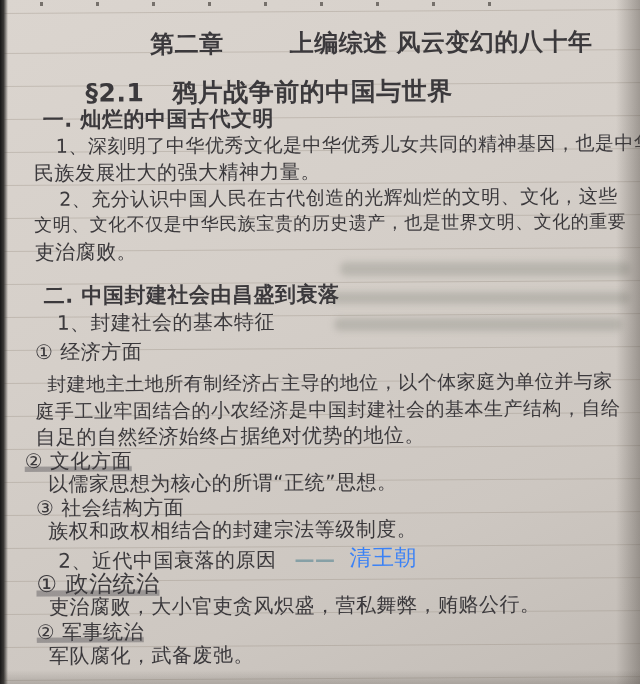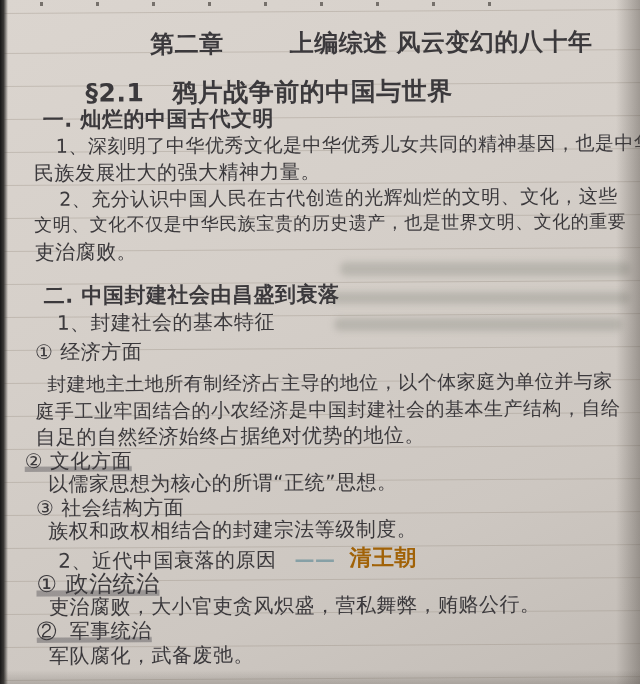--- a/index.html
+++ b/index.html
@@ -45,21 +45,21 @@
   .hand{position:absolute;white-space:nowrap;line-height:1.25;letter-spacing:0.5px;}
   .heading{font-weight:600;}
   .big{font-weight:600;}
   .smudge{
     background:linear-gradient(to bottom,
       rgba(0,0,0,0) 68%,rgba(72,70,76,0.40) 74%,
       rgba(72,70,76,0.40) 90%,rgba(0,0,0,0) 94%);
   }
   .row{display:flex;align-items:flex-end;}
   .annotation-dash{color:#86a0a6;font-weight:600;margin:0 14px 0 18px;}
-  .annotation-blue{color:#a16207;font-weight:700;}
+  .annotation-blue{color:#3b82f6;font-weight:400;}
   .bleed{
     position:absolute;border-radius:6px;
     background:rgba(118,122,112,0.28);
     filter:blur(3px);
   }
 </style>
 </head>
 <body>
 
 <div class="page">
@@ -106,21 +106,21 @@
 
     <div class="hand row" style="left:55px;top:546px;font-size:20px;">
       <span>2、近代中国衰落的原因</span>
       <span class="annotation-dash">——</span>
       <span class="annotation-blue" style="font-size:22px;">清王朝</span>
     </div>
 
     <div class="hand smudge" style="left:33px;top:570px;font-size:23px;">① 政治统治</div>
     <div class="hand" style="left:45px;top:595px;font-size:20px;">吏治腐败，大小官吏贪风炽盛，营私舞弊，贿赂公行。</div>
 
-    <div class="hand smudge" style="left:33px;top:620px;font-size:20px;font-family:Liberation Mono, monospace;">② 军事统治</div>
+    <div class="hand smudge" style="left:33px;top:620px;font-size:20px;">② 军事统治</div>
     <div class="hand" style="left:45px;top:644px;font-size:20px;">军队腐化，武备废弛。</div>
 
   </div>
 
   <div class="edge-left"></div>
   <div class="edge-right"></div>
   <div class="edge-bottom"></div>
 </div>
 
 </body></html>

